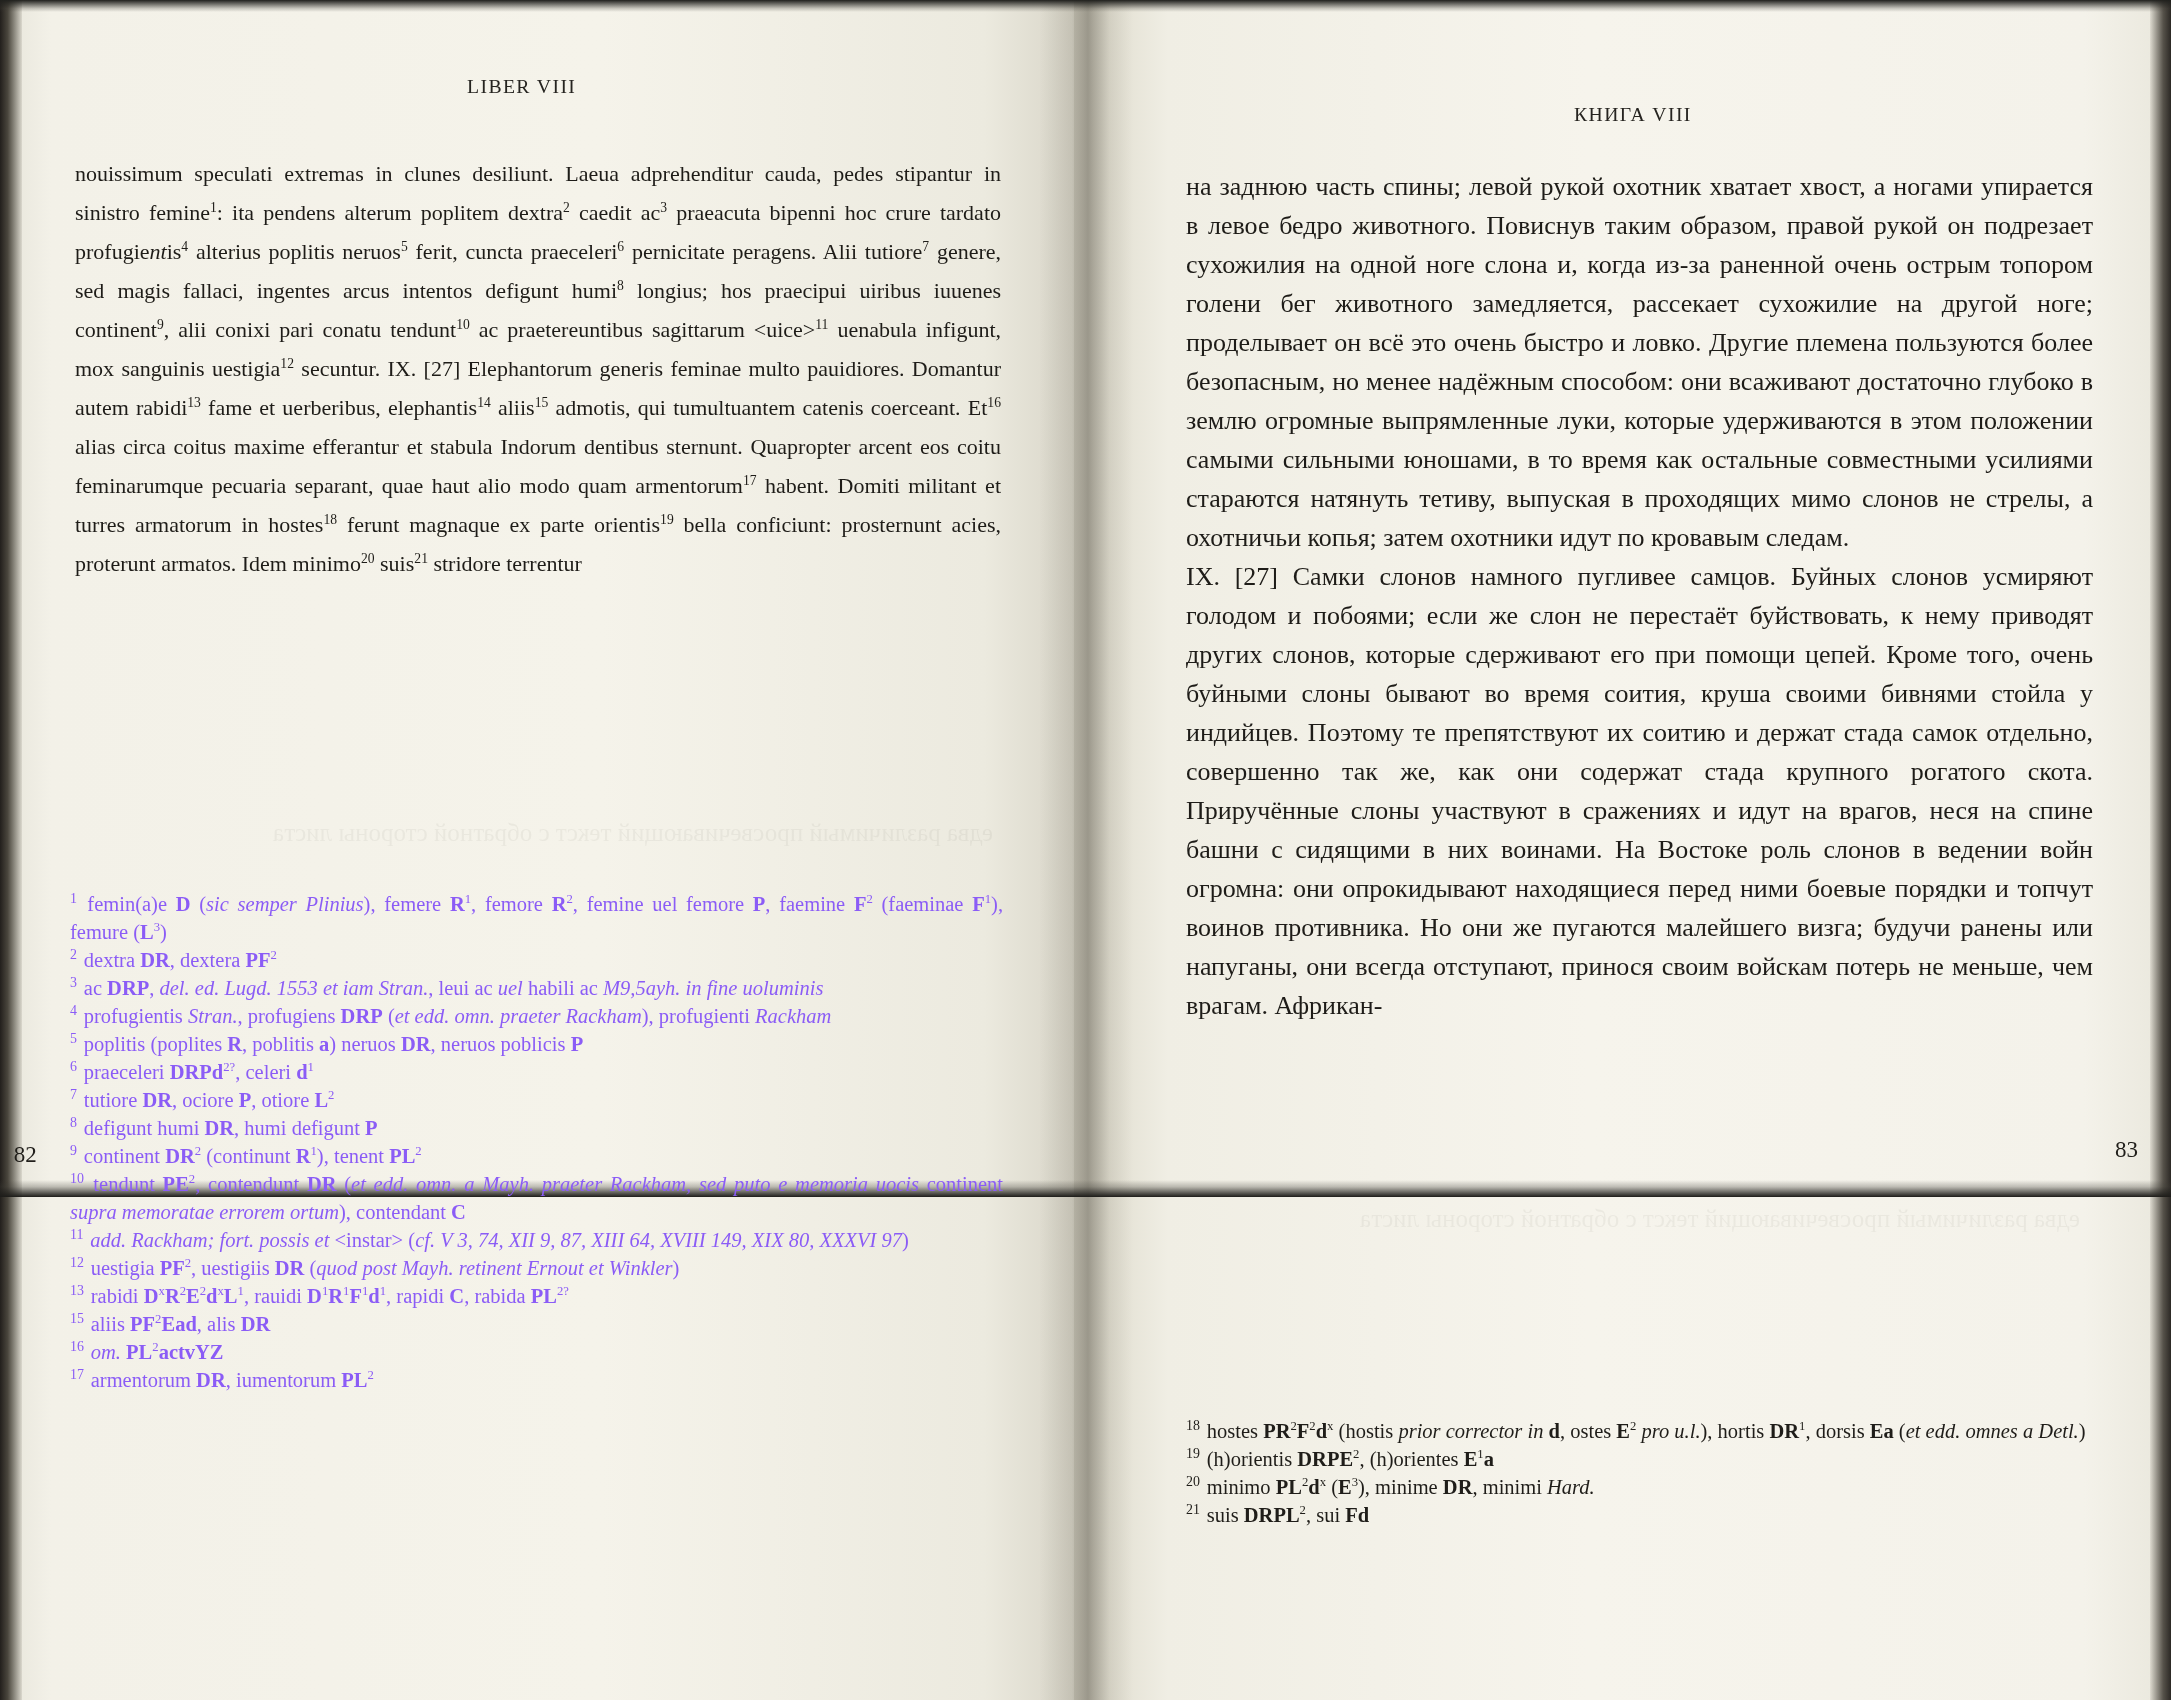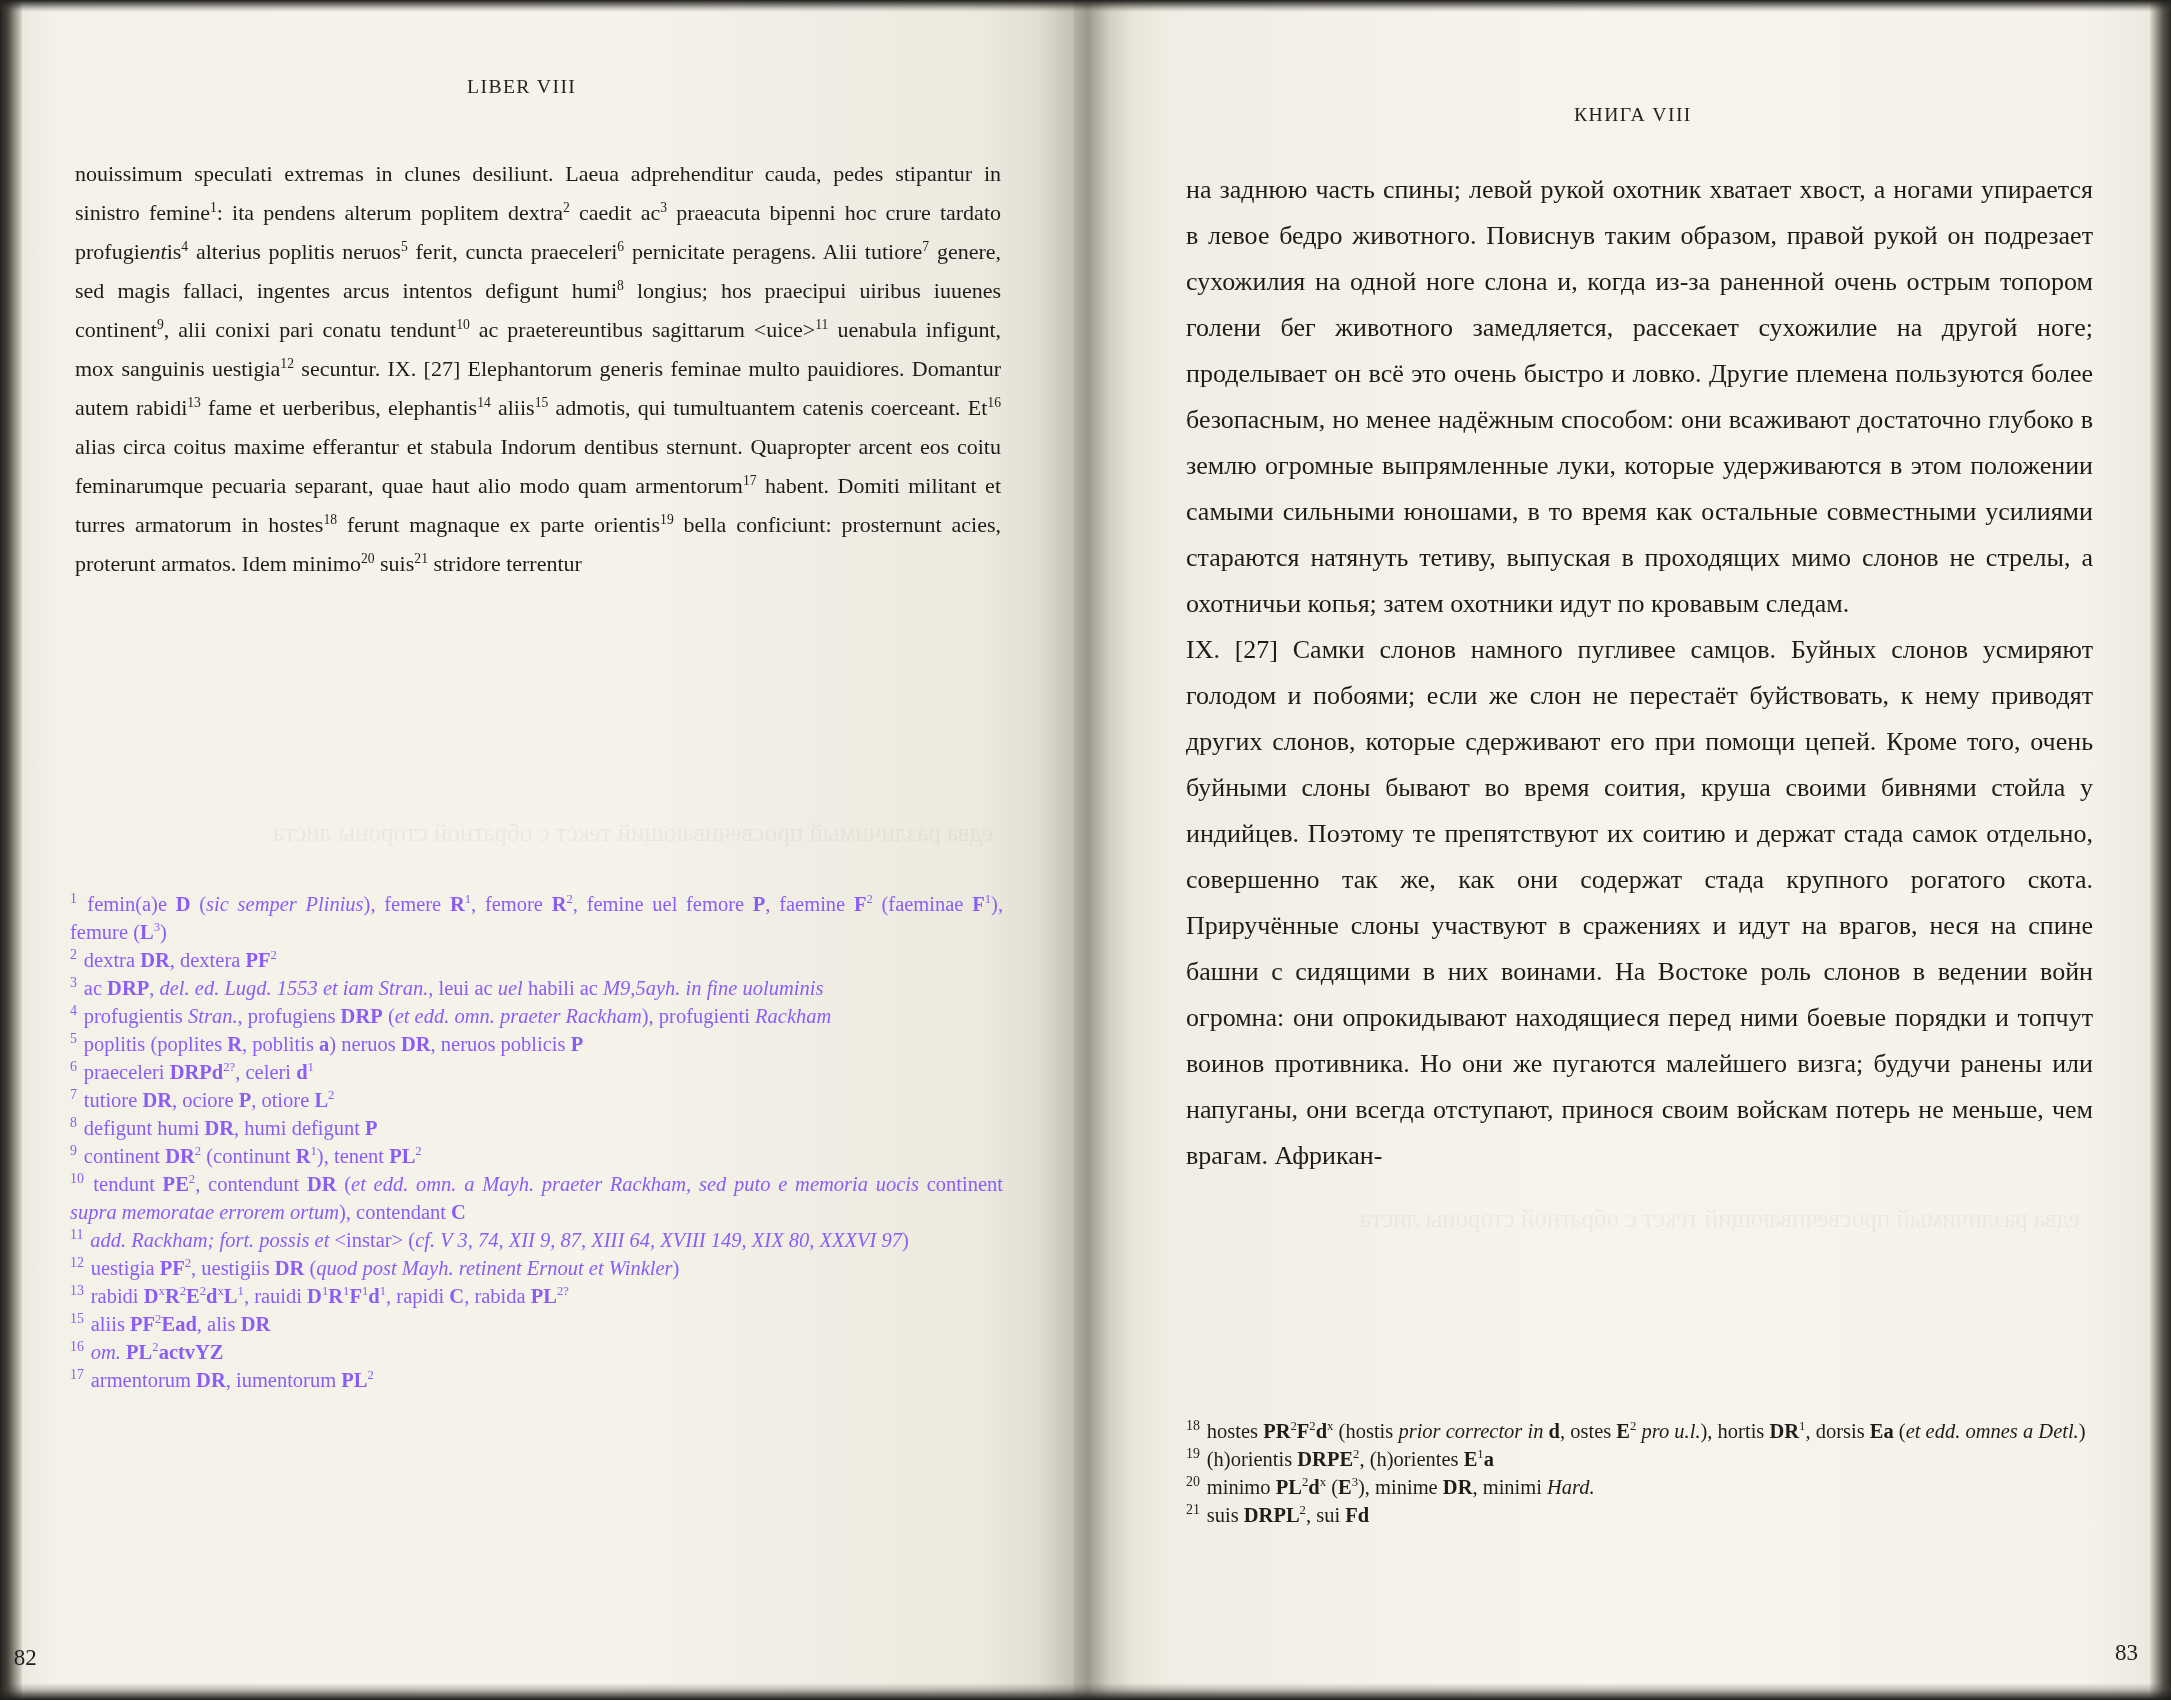--- a/index.html
+++ b/index.html
@@ -10,21 +10,21 @@
   body {
     width: 2172px;
     height: 1700px;
     overflow: hidden;
     font-family: "Liberation Serif", serif;
   }
 
   .spread {
     position: relative;
     width: 2172px;
-    height: 1700px;
+    height: 1197px;
     background: #efeee6;
     display: flex;
   }
 
   
   .page {
     position: relative;
     height: 1700px;
     box-sizing: border-box;
   }
@@ -126,21 +126,21 @@
     font-size: 19.7px;
     letter-spacing: 1.4px;
     color: #262420;
     margin-left: 16px;
   }
   .rp-body {
     left: 1186px;
     top: 167px;
     width: 907px;
     font-size: 26px;
-    line-height: 46px;
+    line-height: 39px;
     text-align: justify;
     color: #1e1c18;
   }
   .rp-notes {
     left: 1186px;
     top: 1417px;
     width: 907px;
     font-size: 20.5px;
     line-height: 28px;
     text-align: justify;

